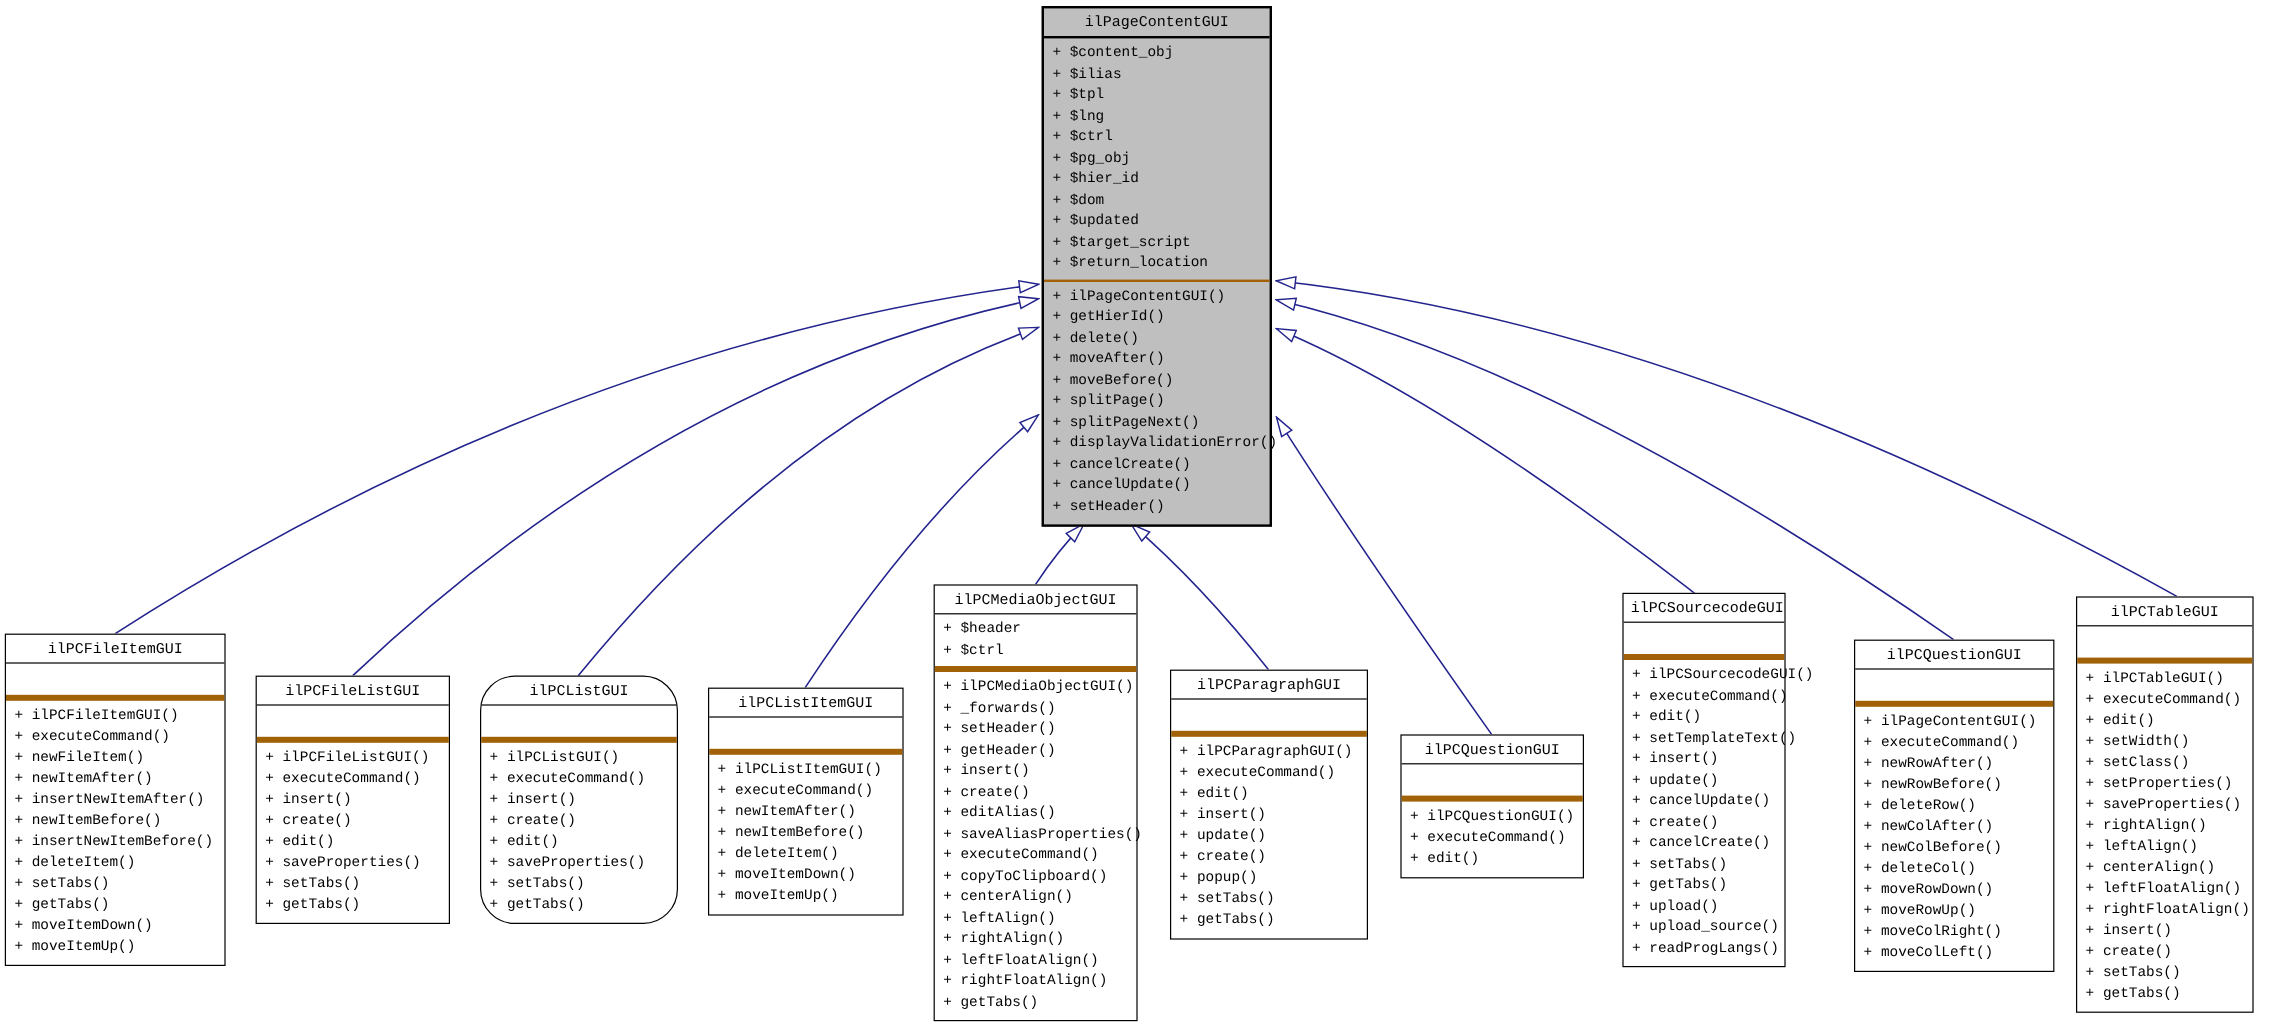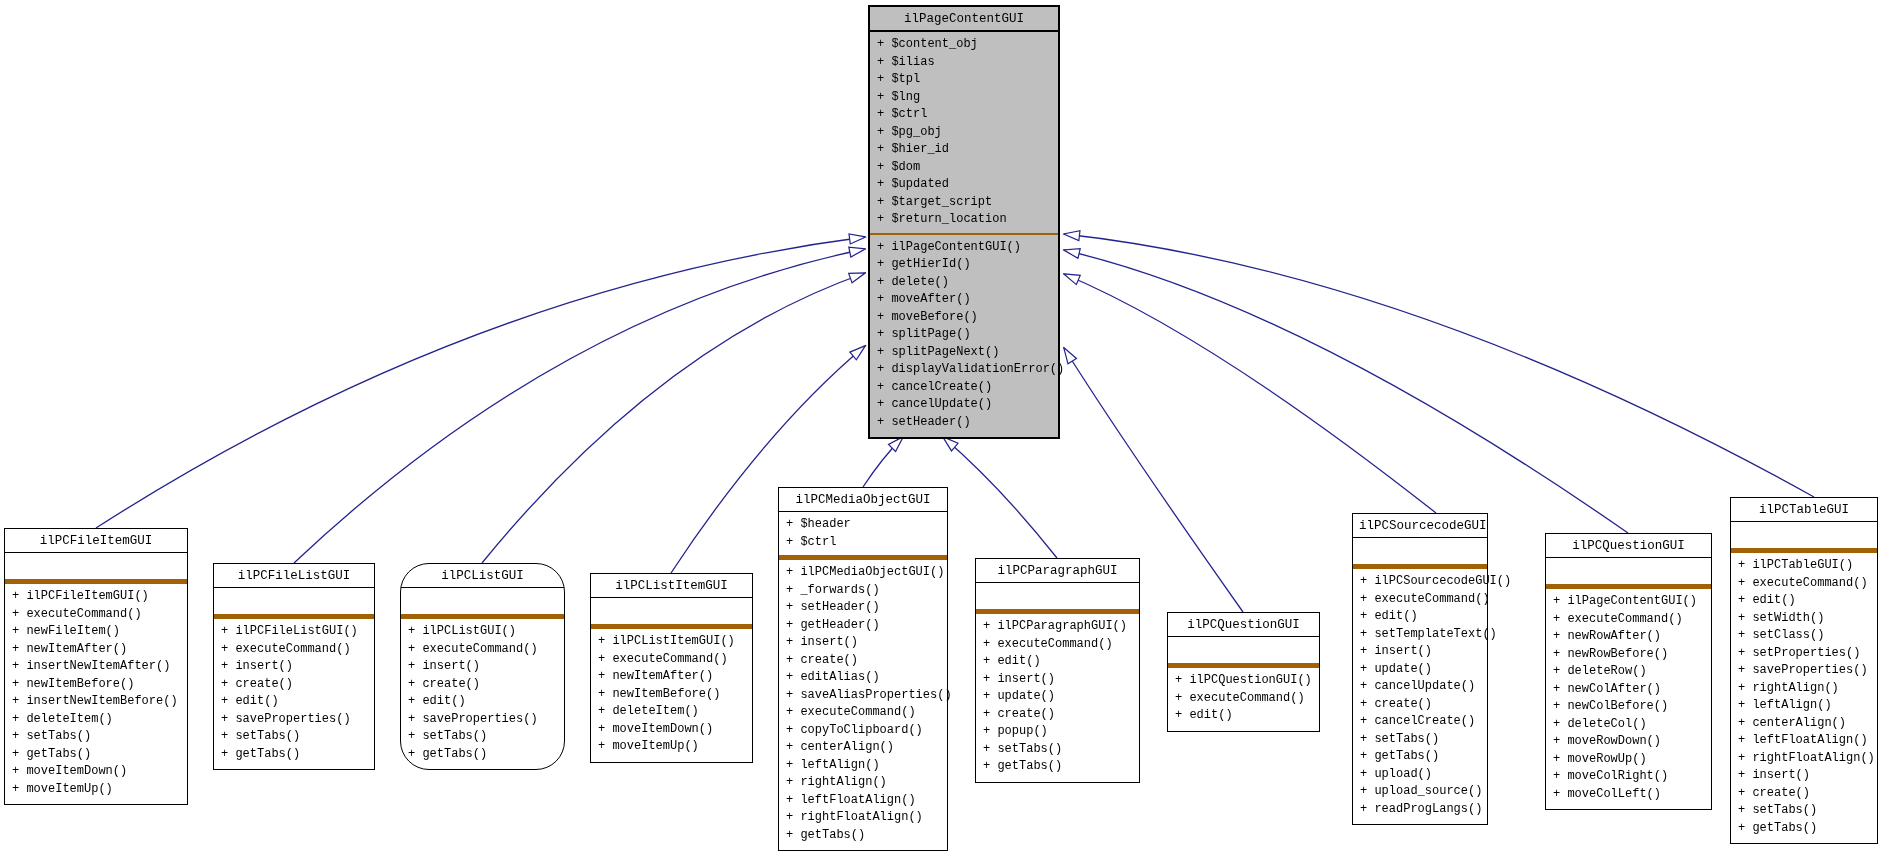--- a/index.html
+++ b/index.html
@@ -213,21 +213,21 @@
   <div class="uml-class" style="left:1167px; top:612px; width:153px;">
     <div class="uml-title">ilPCQuestionGUI</div>
     <div class="uml-attrs"></div>
     <div class="uml-methods">
         <div class="member">+ ilPCQuestionGUI()</div>
         <div class="member">+ executeCommand()</div>
         <div class="member">+ edit()</div>
       </div>
   </div>
 
-  <div class="uml-class" style="left:1352px; top:513px; width:136px;">
+  <div class="uml-class" style="left:1352px; top:494px; width:136px;">
     <div class="uml-title">ilPCSourcecodeGUI</div>
     <div class="uml-attrs"></div>
     <div class="uml-methods">
         <div class="member">+ ilPCSourcecodeGUI()</div>
         <div class="member">+ executeCommand()</div>
         <div class="member">+ edit()</div>
         <div class="member">+ setTemplateText()</div>
         <div class="member">+ insert()</div>
         <div class="member">+ update()</div>
         <div class="member">+ cancelUpdate()</div>

